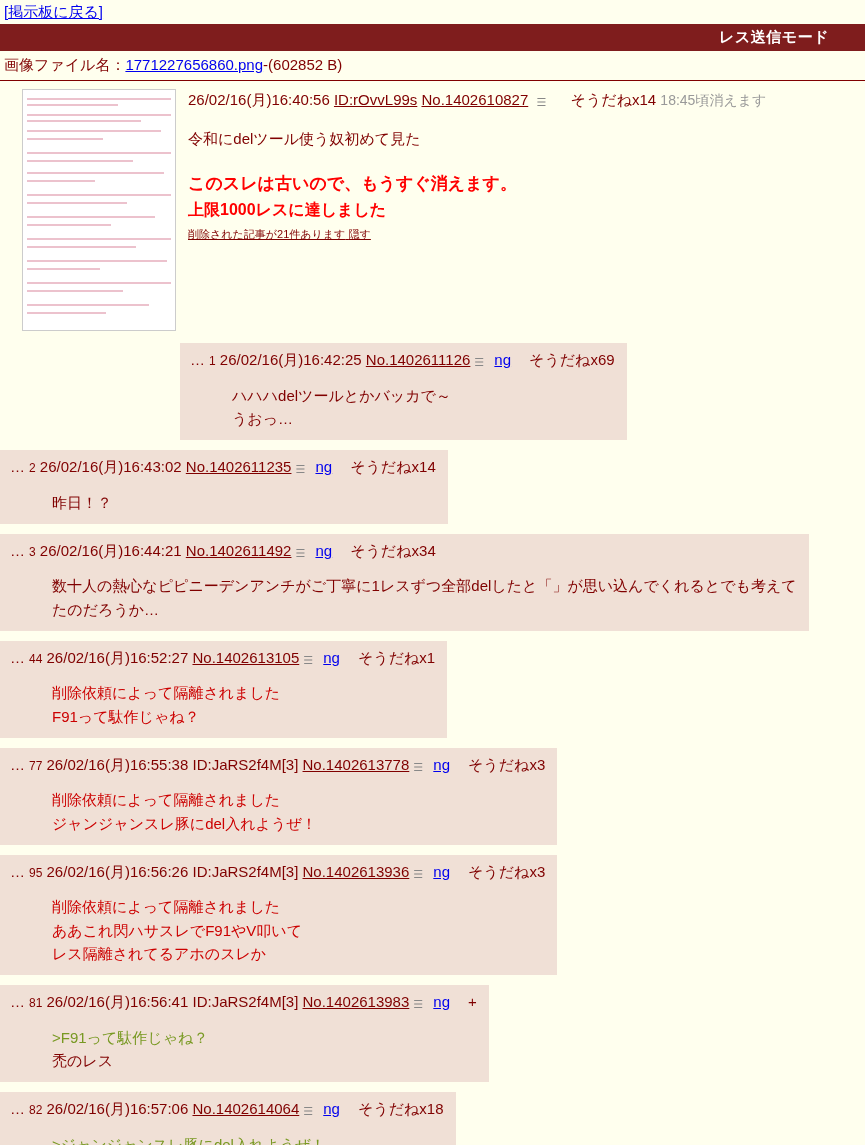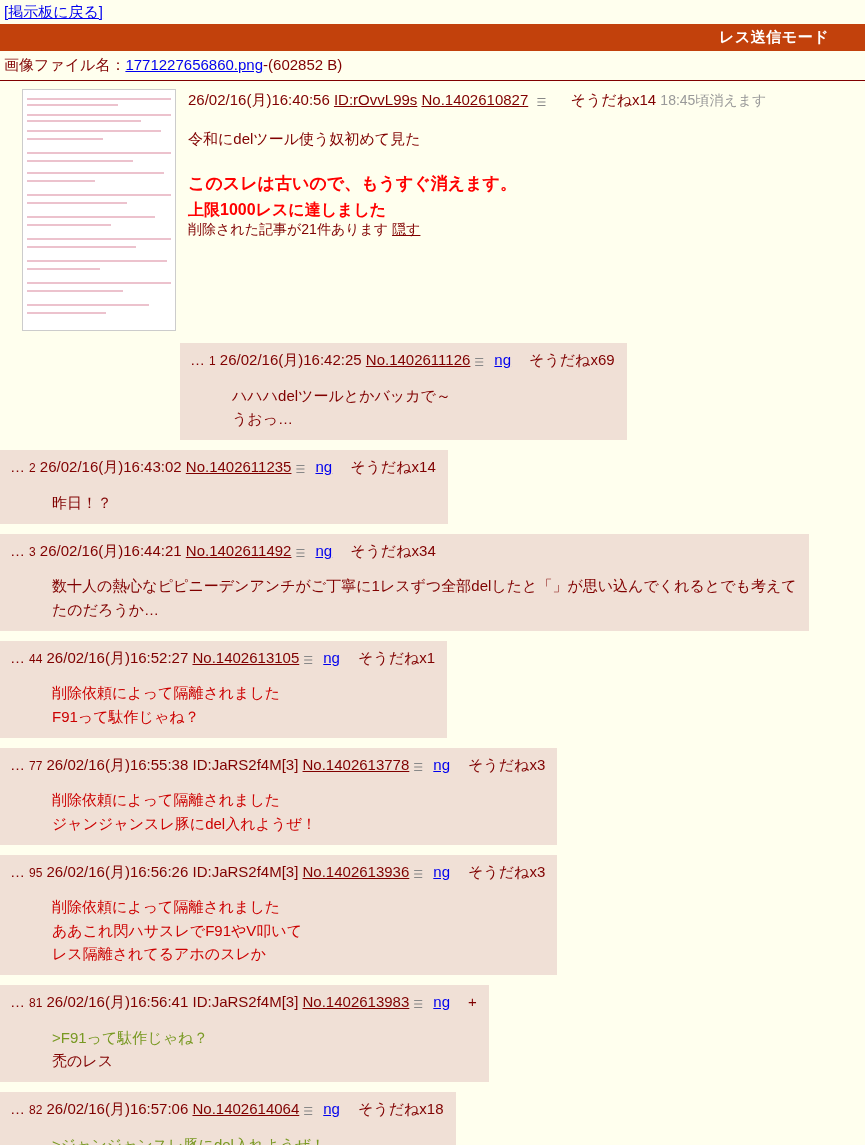--- a/index.html
+++ b/index.html
@@ -18,21 +18,21 @@
   a { color: #0000ee; }
   .top-link-wrap {
     padding: 3px 4px 2px 4px;
     font-size: 15px;
   }
   .top-link-wrap a {
     color: #0000ee;
     text-decoration: underline;
   }
   .mode-bar {
-    background: #c2410c;
+    background: #7f1d1d;
     color: #ffffff;
     font-weight: bold;
     text-align: right;
     padding: 4px 36px 4px 6px;
     font-size: 15px;
     letter-spacing: 0.5px;
   }
   .filename-line {
     padding: 5px 4px 2px 4px;
     font-size: 15px;
@@ -119,21 +119,23 @@
     margin-top: 22px;
   }
   .warn2 {
     color: #ff0000;
     font-weight: bold;
     font-size: 16px;
     margin-top: 5px;
   }
   .delcount {
     color: #800000;
-    font-size: 14px;
+    font-size: 11px;
+    margin-top: 6px;
+    text-decoration: underline;
   }
   .delcount a { color: #800000; text-decoration: underline; }
   .reply {
     background: #f0e0d6;
     display: inline-block;
     margin: 10px 0 0 0;
     padding: 6px 12px 10px 10px;
     box-sizing: border-box;
   }
   .reply.indent {

